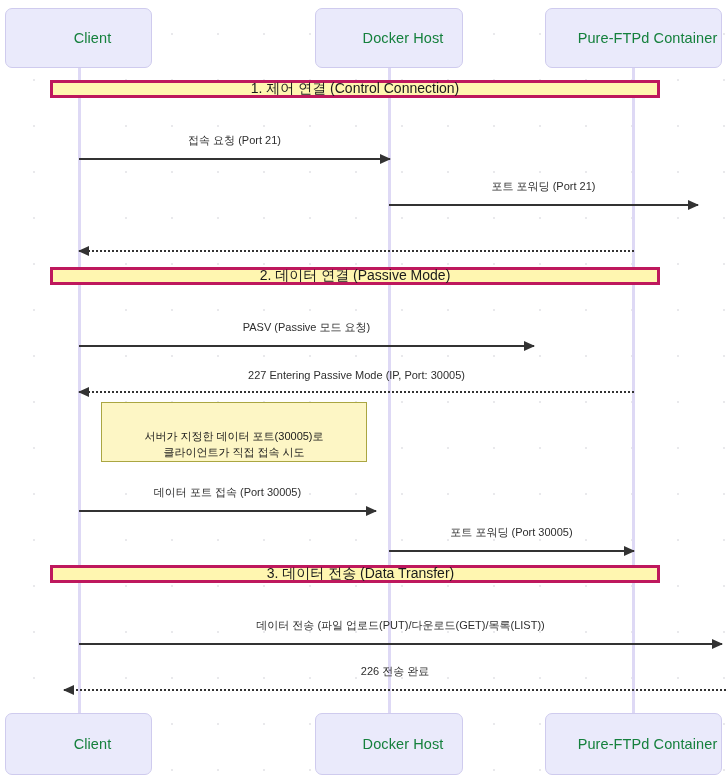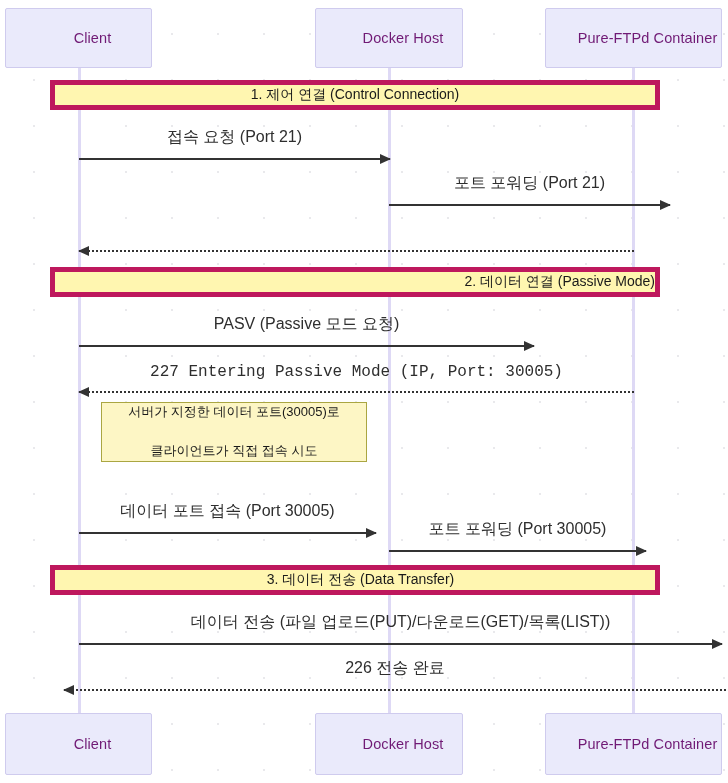--- a/index.html
+++ b/index.html
@@ -31,76 +31,76 @@
     background: #ded9f5;
     z-index: 1;
   }
 
   
   .actor-box {
     position: absolute;
     box-sizing: border-box;
     background: #eaeafb;
     border: 1px solid #cfcbee;
-    border-radius: 2px;
+    border-radius: 7px;
     display: flex;
     align-items: center;
     justify-content: center;
     z-index: 4;
-    color: #701a75;
+    color: #15803d;
     font-size: 14.5px;
     letter-spacing: 0.1px;
     padding-left: 28px;
   }
 
   
   .banner {
     position: absolute;
     box-sizing: border-box;
     background: #fff6b0;
-    border: 5px solid #be185d;
+    border: 3px solid #be185d;
     display: flex;
     align-items: center;
     justify-content: center;
     z-index: 3;
     color: #1a1a1a;
     font-size: 14px;
-    height: 30px;
+    height: 18px;
   }
 
   
   .note {
     position: absolute;
     box-sizing: border-box;
     background: #fdf6c5;
     border: 1px solid #aaa642;
     display: flex;
     flex-direction: column;
     align-items: center;
-    justify-content: space-between;
+    justify-content: flex-end;
     z-index: 3;
     color: #1a1a1a;
-    font-size: 13px;
+    font-size: 11px;
     line-height: 1.45;
     text-align: center;
   }
 
   
   .msg {
     position: absolute;
     z-index: 2;
     height: 34px;
   }
   .msg-label {
     position: absolute;
     left: 0;
     right: 0;
     bottom: 12px;
     text-align: center;
-    font-size: 16px;
+    font-size: 11px;
     color: #2e2e2e;
     white-space: nowrap;
   }
   .msg-line {
     position: absolute;
     left: 0;
     right: 0;
     bottom: 0;
     height: 2px;
   }
@@ -151,64 +151,64 @@
     <span>1. 제어 연결 (Control Connection)</span>
   </div>
 
   <div class="msg" style="left:79px; top:126px; width:311px;">
     <div class="msg-label">접속 요청 (Port 21)</div>
     <div class="msg-line solid">
       <div class="arrowhead right"></div>
     </div>
   </div>
 
-  <div class="msg" style="left:389px; top:172px; width:281px;">
+  <div class="msg" style="left:389px; top:172px; width:281px;padding-left:28px;">
     <div class="msg-label">포트 포워딩 (Port 21)</div>
     <div class="msg-line solid">
       <div class="arrowhead right"></div>
     </div>
   </div>
 
   <div class="msg" style="left:79px; top:218px; width:555px;">
     <div class="msg-line dotted">
       <div class="arrowhead left"></div>
     </div>
   </div>
 
-  <div class="banner" style="left:50px; top:267px; width:610px;justify-content:flex-end;">
+  <div class="banner" style="left:50px; top:267px; width:610px;">
     <span>2. 데이터 연결 (Passive Mode)</span>
   </div>
 
   <div class="msg" style="left:79px; top:313px; width:455px;">
     <div class="msg-label">PASV (Passive 모드 요청)</div>
     <div class="msg-line solid">
       <div class="arrowhead right"></div>
     </div>
   </div>
 
-  <div class="msg" style="left:79px; top:359px; width:555px;font-family:Liberation Mono, monospace;">
+  <div class="msg" style="left:79px; top:359px; width:555px;">
     <div class="msg-label">227 Entering Passive Mode (IP, Port: 30005)</div>
     <div class="msg-line dotted">
       <div class="arrowhead left"></div>
     </div>
   </div>
 
   <div class="note" style="left:101px; top:402px; width:266px; height:60px;">
     <span>서버가 지정한 데이터 포트(30005)로</span>
     <span>클라이언트가 직접 접속 시도</span>
   </div>
 
-  <div class="msg" style="left:79px; top:500px; width:297px;">
+  <div class="msg" style="left:79px; top:478px; width:297px;">
     <div class="msg-label">데이터 포트 접속 (Port 30005)</div>
     <div class="msg-line solid">
       <div class="arrowhead right"></div>
     </div>
   </div>
 
-  <div class="msg" style="left:389px; top:518px; width:245px;padding-left:12px;">
+  <div class="msg" style="left:389px; top:518px; width:245px;">
     <div class="msg-label">포트 포워딩 (Port 30005)</div>
     <div class="msg-line solid">
       <div class="arrowhead right"></div>
     </div>
   </div>
 
   <div class="banner" style="left:50px; top:565px; width:610px;padding-left:11px;">
     <span>3. 데이터 전송 (Data Transfer)</span>
   </div>
 

